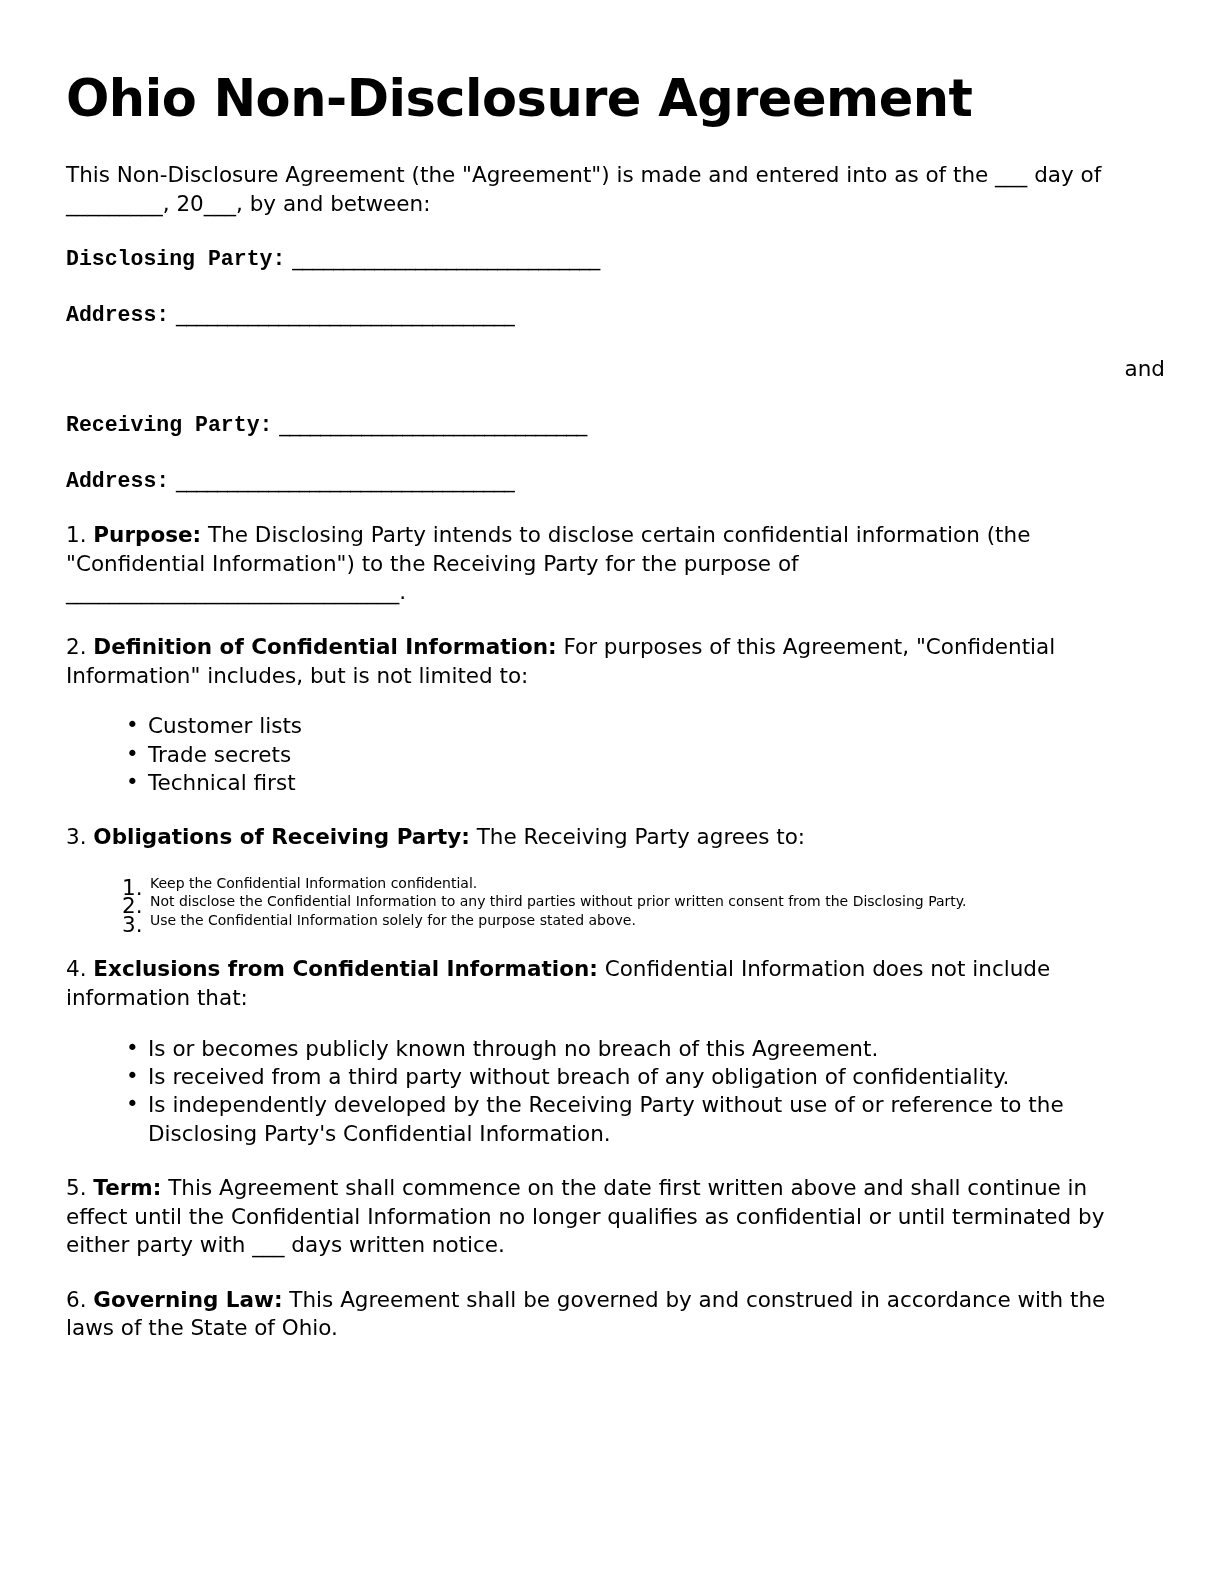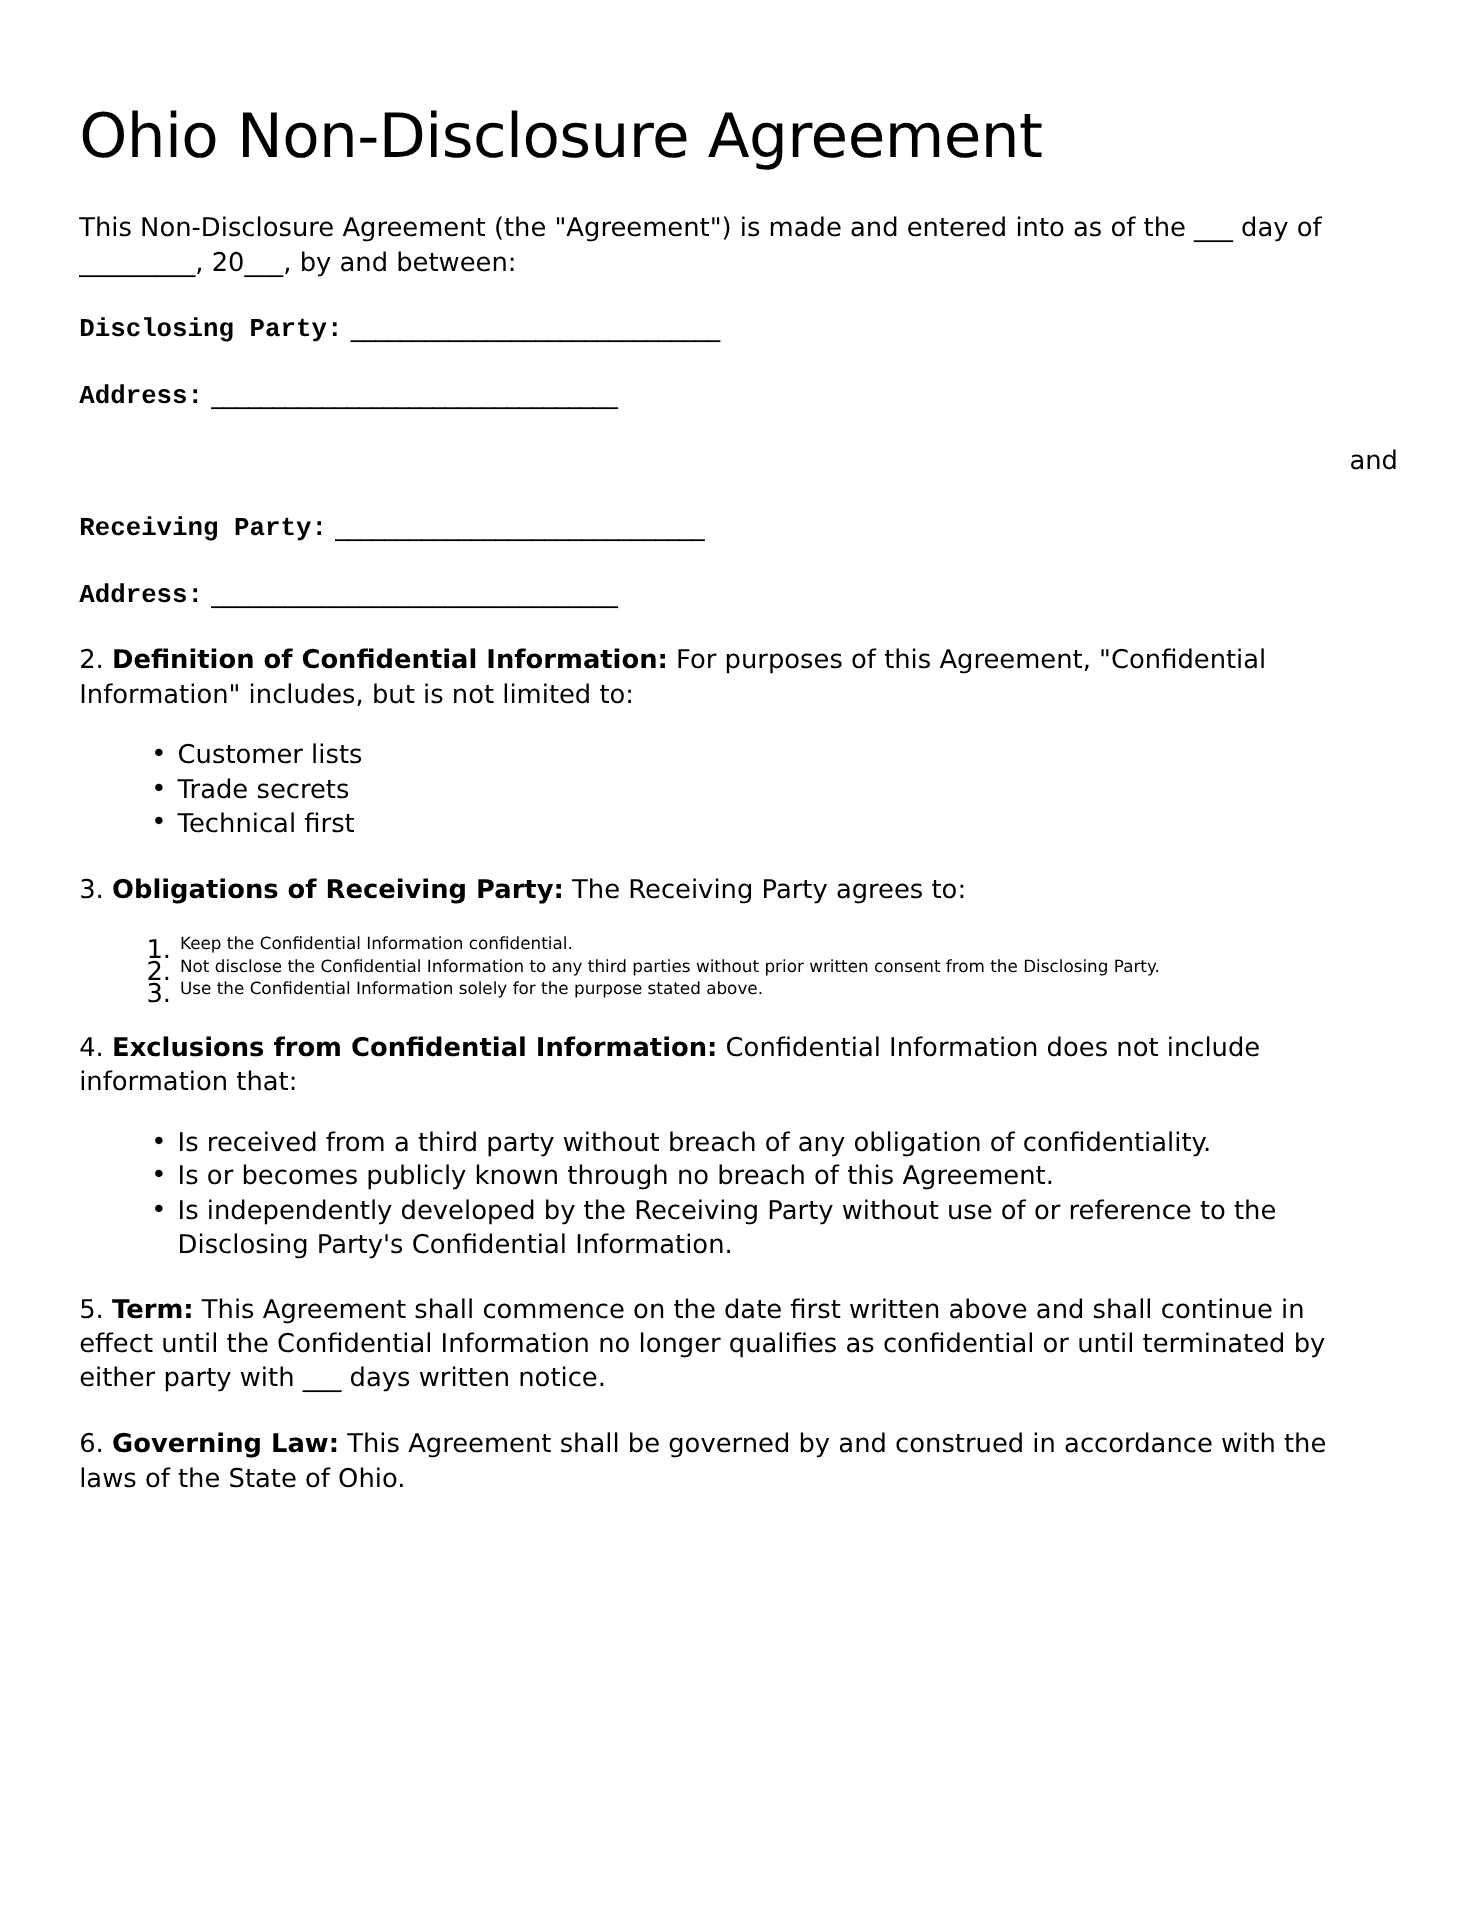--- a/index.html
+++ b/index.html
@@ -18,24 +18,24 @@
   }
   .page {
     position: relative;
     width: 1231px;
     height: 1593px;
     box-sizing: border-box;
     padding: 70px 66px 0 66px;
   }
   .doc-title {
     font-size: 51px;
-    font-weight: normal;
+    font-weight: bold;
     letter-spacing: -0.5px;
     line-height: 1.12;
-    margin: 16px 0 34px 0;
+    margin: 0 0 34px 0;
     color: #000;
   }
   p.para {
     font-size: 21.5px;
     line-height: 1.33;
     margin: 0 0 26px 0;
     color: #000;
     max-width: 1070px;
   }
   p.para.tight {
@@ -143,20 +143,25 @@
   <div class="field-line">
     <span class="field-label">Receiving Party:</span>
     <span class="blank">______________________________</span>
   </div>
 
   <div class="field-line">
     <span class="field-label">Address:</span>
     <span class="blank">_________________________________</span>
   </div>
 
+  <p class="para">
+    <span class="sec-num">1.</span>
+    <span class="sec-head">Purpose:</span>
+    <span>The Disclosing Party intends to disclose certain confidential information (the "Confidential Information") to the Receiving Party for the purpose of _______________________________.</span>
+  </p>
 
   <p class="para tight">
     <span class="sec-num">2.</span>
     <span class="sec-head">Definition of Confidential Information:</span>
     <span>For purposes of this Agreement, "Confidential Information" includes, but is not limited to:</span>
   </p>
 
   <ul class="bullets">
     <li><span>Customer lists</span></li>
     <li><span>Trade secrets</span></li>
@@ -175,22 +180,22 @@
     <li><span>Use the Confidential Information solely for the purpose stated above.</span></li>
   </ol>
 
   <p class="para tight">
     <span class="sec-num">4.</span>
     <span class="sec-head">Exclusions from Confidential Information:</span>
     <span>Confidential Information does not include information that:</span>
   </p>
 
   <ul class="bullets">
+    <li><span>Is or becomes publicly known through no breach of this Agreement.</span></li>
     <li><span>Is received from a third party without breach of any obligation of confidentiality.</span></li>
-    <li><span>Is or becomes publicly known through no breach of this Agreement.</span></li>
     <li><span>Is independently developed by the Receiving Party without use of or reference to the Disclosing Party's Confidential Information.</span></li>
   </ul>
 
   <p class="para">
     <span class="sec-num">5.</span>
     <span class="sec-head">Term:</span>
     <span>This Agreement shall commence on the date first written above and shall continue in effect until the Confidential Information no longer qualifies as confidential or until terminated by either party with ___ days written notice.</span>
   </p>
 
   <p class="para">

